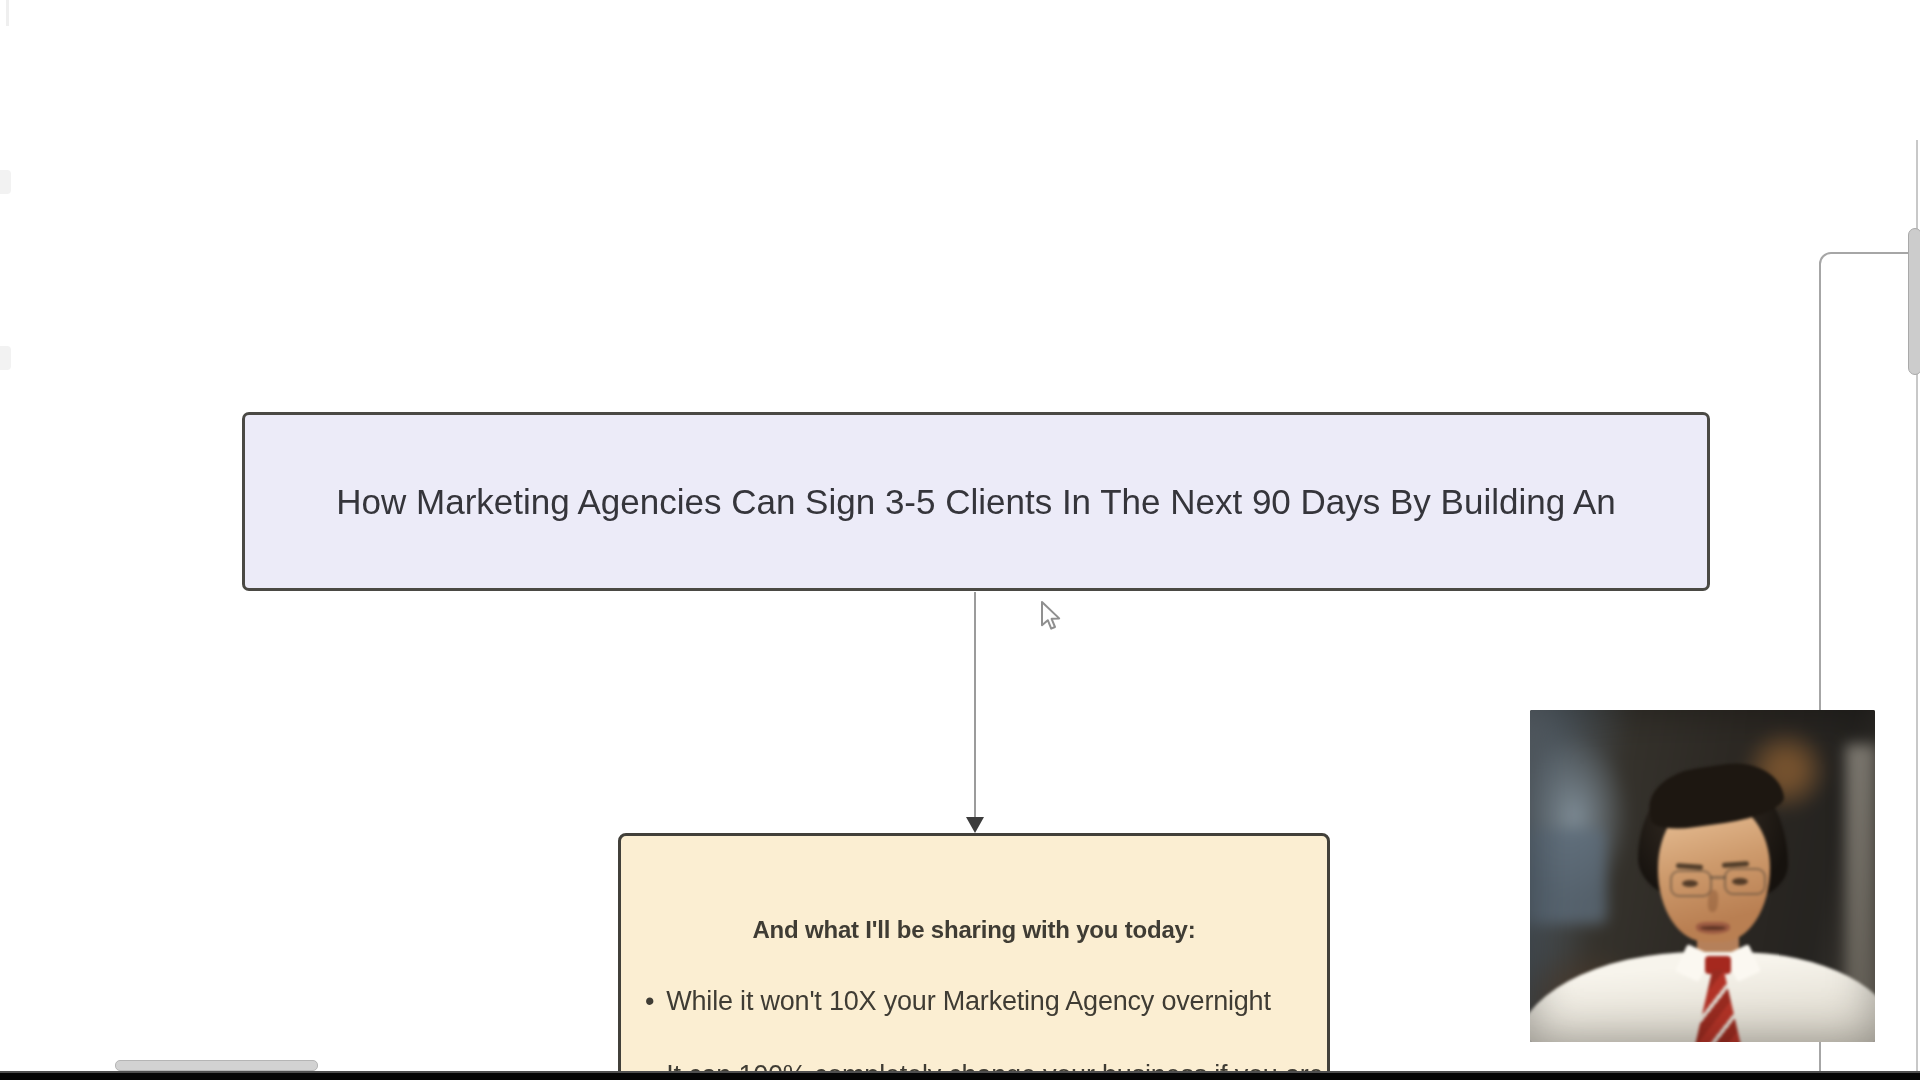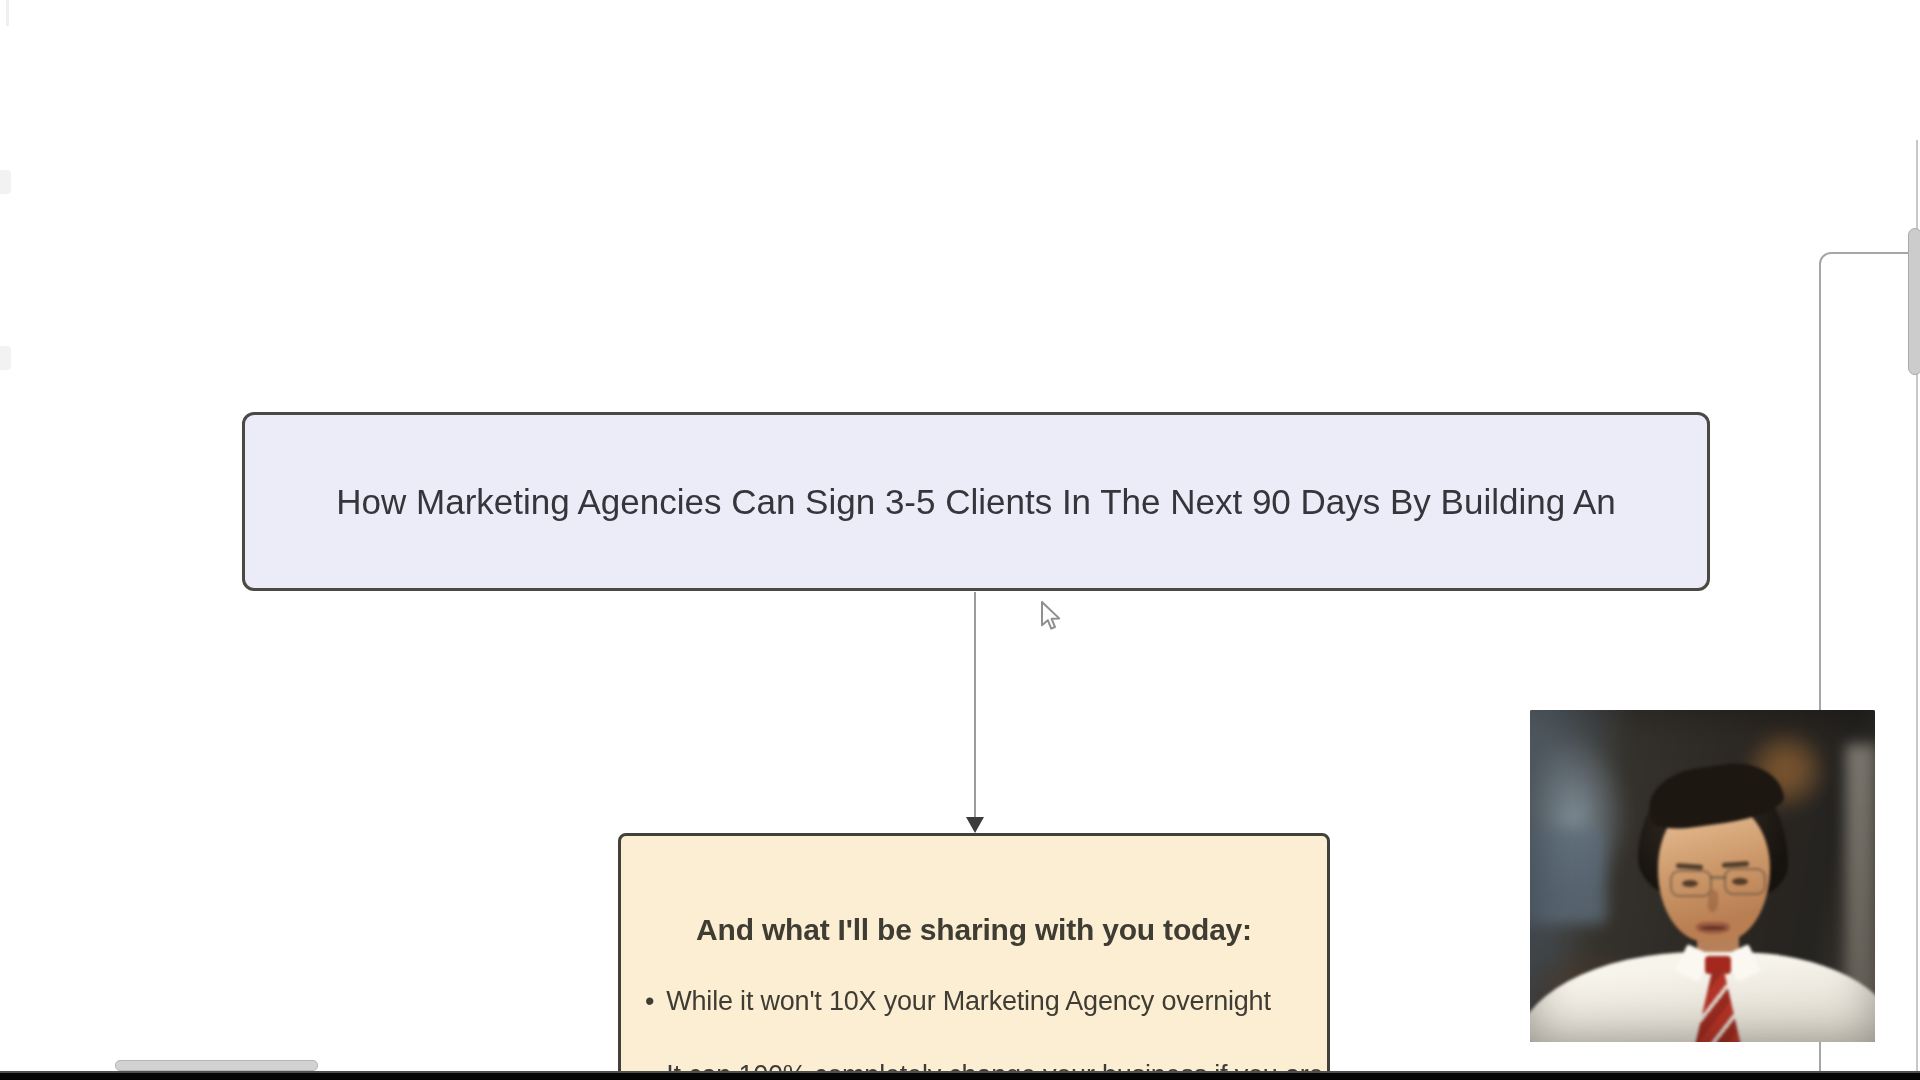--- a/index.html
+++ b/index.html
@@ -22,21 +22,21 @@
     position:absolute; left:1819px; top:252px; width:420px; height:1020px;
     border:2px solid var(--c-frame_border, #a6a6a6); border-radius:12px;
     background:transparent; z-index:5;
   }
 
   
   .title-card {
     position:absolute; left:242px; top:412px; width:1468px; height:179px;
     background:var(--c-title_card_fill, #ECEBF8);
     border:3px solid var(--c-title_card_border, #4A4944);
-    border-radius:12px; z-index:10;
+    border-radius:7px; z-index:10;
     display:flex; flex-direction:column; align-items:center; justify-content:center;
     color:var(--c-title_text, #35353B);
     font-size:35px; line-height:49px; text-align:center;
   }
 
   
   .connector-arrow { position:absolute; z-index:8; }
   .arrow-line { position:absolute; left:974px; top:592px; width:2px; height:228px;
     background:var(--c-arrow_line, #9B9B9B); }
   .arrow-head { position:absolute; left:966px; top:817px; width:0; height:0;
@@ -45,21 +45,21 @@
 
   
   .agenda-card {
     position:absolute; left:618px; top:833px; width:712px; height:330px;
     background:var(--c-agenda_card_fill, #FBEED2);
     border:3px solid var(--c-agenda_card_border, #42403A);
     border-radius:8px; z-index:10;
     color:var(--c-agenda_text, #3F3C34);
   }
   .agenda-heading { position:absolute; left:0; top:74px; width:100%;
-    text-align:center; font-weight:bold; font-size:30px; line-height:40px; letter-spacing:-0.2px; }
+    text-align:center; font-weight:bold; font-size:24px; line-height:40px; letter-spacing:-0.2px; }
   .bullet-row { position:absolute; left:24px; display:flex; gap:12px;
     font-size:27px; line-height:38px; letter-spacing:-0.2px; white-space:nowrap; }
   .bullet-row.b1 { top:146px; }
   .bullet-row.b2 { top:220px; }
 
   
   .right-edge-line { position:absolute; left:1916px; top:140px; width:2px; height:931px;
     background:#c8c8c8; z-index:20; }
   .v-thumb { position:absolute; left:1908px; top:228px; width:14px; height:147px;
     background:var(--c-scrollbar_thumb, #cccccc); border:1px solid #a9a9a9;

